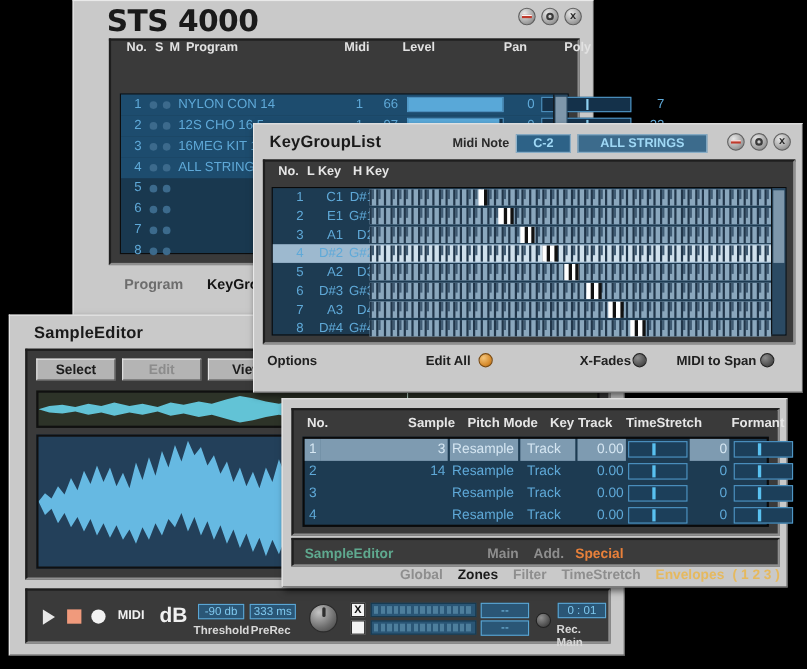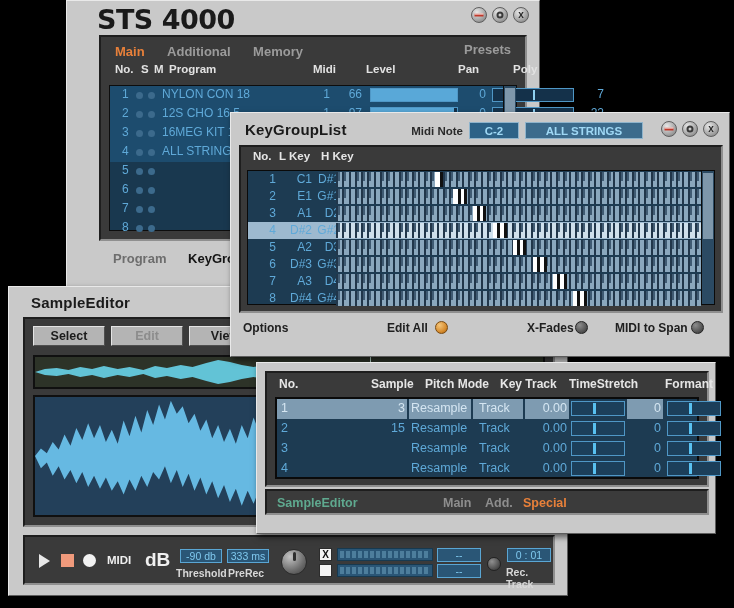--- a/index.html
+++ b/index.html
@@ -177,46 +177,40 @@
         <div class="wb max">
             <i></i>
           </div>
         <div class="wb">
             <i>x</i>
           </div>
       </div>
     </div>
 
     <div class="panel sts-panel">
-      <div class="tabsrow">
-        <span class="tab active">Main</span>
-        <span class="tab">Additional</span>
-        <span class="tab">Memory</span>
-        <span class="tab right">Presets</span>
-      </div>
 
       <div class="colhdr" style="padding:0 14px;">
         <span style="left:14px">No.</span>
         <span style="left:40px">S</span>
         <span style="left:53px">M</span>
         <span style="left:68px">Program</span>
         <span style="left:212px">Midi</span>
         <span style="left:265px">Level</span>
         <span style="left:357px">Pan</span>
         <span style="left:412px">Poly</span>
       </div>
 
       <div class="proglist">
         <div class="rows">
 
           <div class="prow sel">
             <span style="left:12px">1</span>
             <i class="dot" style="left:26px"></i>
               <i class="dot" style="left:38px"></i>
-            <span style="left:52px">NYLON CON 18</span>
+            <span style="left:52px">NYLON CON 14</span>
             <span style="left:196px;width:24px;text-align:right">1</span>
             <span style="left:228px;width:24px;text-align:right">66</span>
             <div class="lvlbar" style="left:260px;width:88px">
                 <i style="width:100%"></i>
               </div>
             <span style="left:352px;width:24px;text-align:right">0</span>
             <div class="panbox" style="left:382px;width:82px">
                 <i style="left:50%"></i>
               </div>
             <span style="left:470px;width:24px;text-align:right">7</span>
@@ -333,21 +327,21 @@
           <i></i>
         </div>
       <div class="meter" style="left:312px;top:27px;width:96px">
           <i></i>
         </div>
       <div class="fieldsm" style="left:412px;top:11px;width:44px">--</div>
       <div class="fieldsm" style="left:412px;top:27px;width:44px">--</div>
       <div class="smallled" style="left:462px;top:20px"></div>
 
       <div class="fieldsm" style="left:482px;top:11px;width:44px">0 : 01</div>
-      <div class="caplbl" style="left:481px;top:29px">Rec. Track</div>
+      <div class="caplbl" style="left:481px;top:29px">Rec. Main</div>
     </div>
   </div>
 
   <div class="win" id="kgl">
     <div class="titlebar" style="height:30px">
       <div class="wtitle">KeyGroupList</div>
       <div class="kgl-hdr">
         <span class="lbl">Midi Note</span>
         <div class="notefld">C-2</div>
         <div class="namefld">ALL  STRINGS</div>
@@ -1298,21 +1292,21 @@
               <i style="left:40%"></i>
             </div>
           <div class="zcell" style="left:350px;width:36px"></div>
           <span style="left:350px;width:34px;text-align:right">0</span>
           <div class="zbox" style="left:390px;width:54px">
               <i style="left:40%"></i>
             </div>
         </div>
         <div class="zrow">
           <span style="left:4px">2</span>
-          <span style="left:100px;width:28px;text-align:right">15</span>
+          <span style="left:100px;width:28px;text-align:right">14</span>
           <span style="left:134px">Resample</span>
           <span style="left:202px">Track</span>
           <span style="left:250px;width:40px;text-align:right">0.00</span>
           <div class="zbox" style="left:294px;width:54px">
               <i style="left:40%"></i>
             </div>
           <span style="left:350px;width:34px;text-align:right">0</span>
           <div class="zbox" style="left:390px;width:54px">
               <i style="left:40%"></i>
             </div>
@@ -1348,15 +1342,23 @@
       </div>
     </div>
 
     <div class="zfoot">
       <span class="zf-title">SampleEditor</span>
       <span class="zf-dim" style="left:176px">Main</span>
       <span class="zf-dim" style="left:218px">Add.</span>
       <span class="zf-on" style="left:256px">Special</span>
     </div>
 
+    <div class="znav">
+      <span>Global</span>
+      <span class="on">Zones</span>
+      <span>Filter</span>
+      <span>TimeStretch</span>
+      <span class="env">Envelopes</span>
+      <span class="env" style="margin-left:4px">( 1 2 3 )</span>
+    </div>
   </div>
 
 </div>
 
 </body></html>

